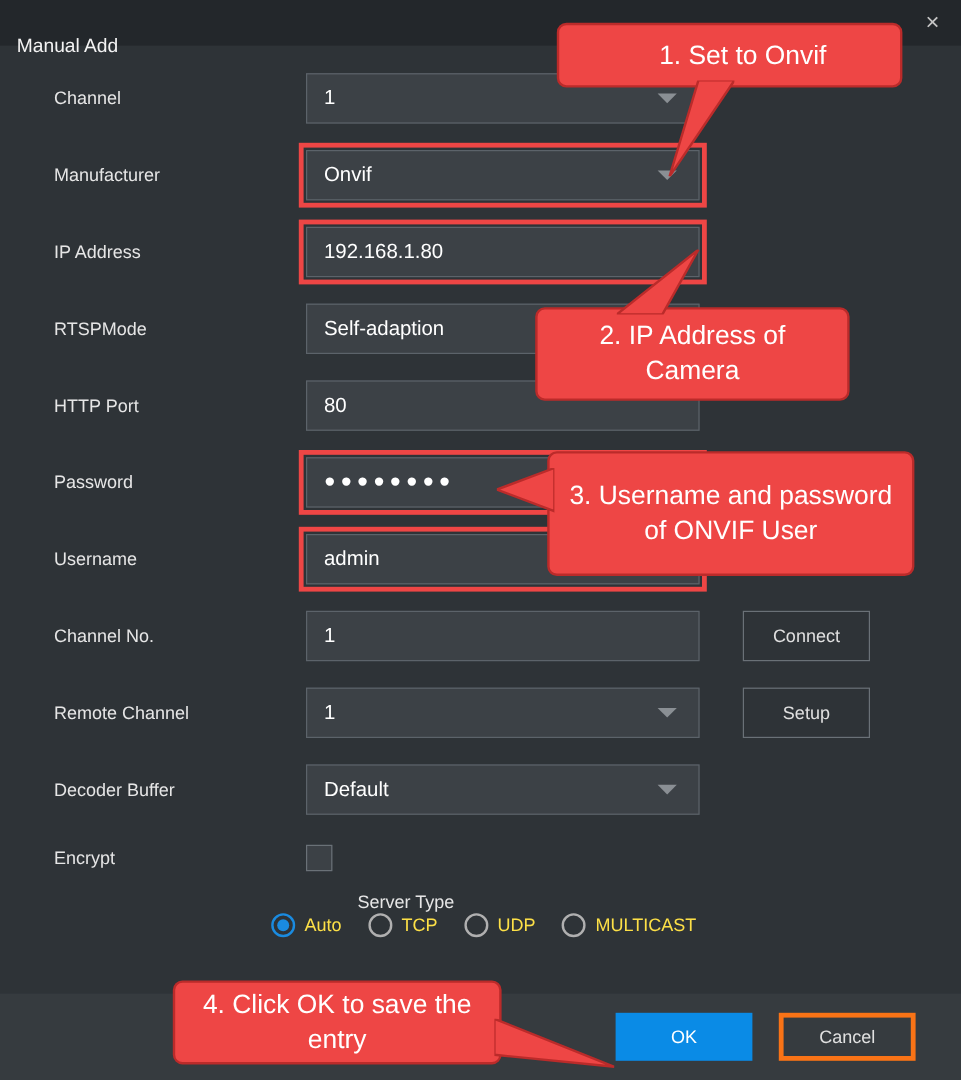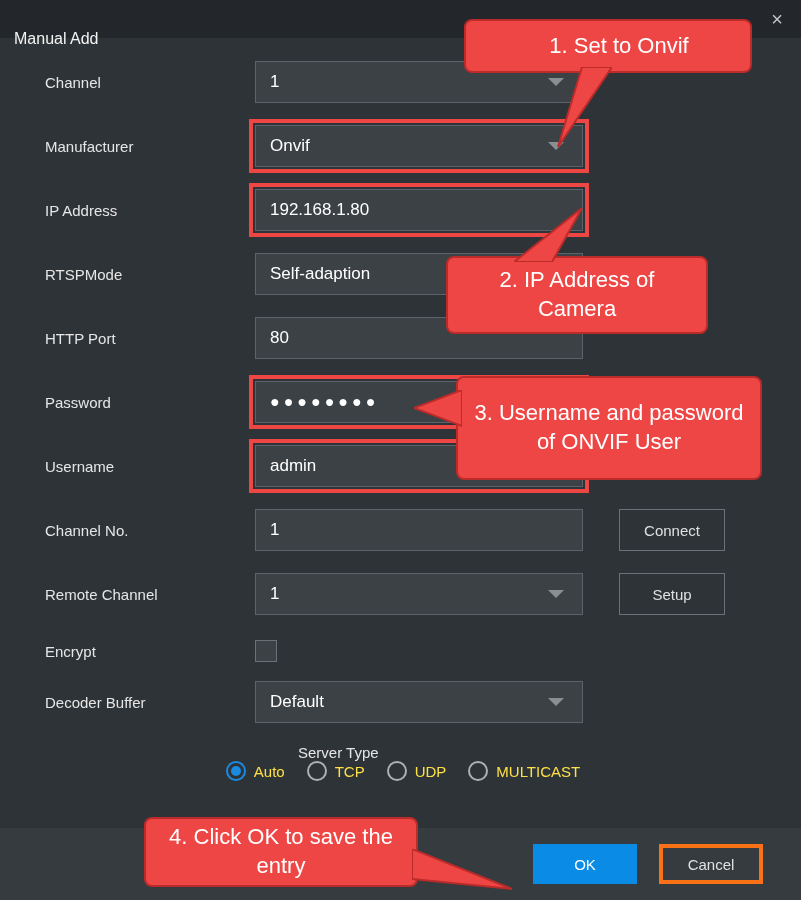--- a/index.html
+++ b/index.html
@@ -126,21 +126,21 @@
       bottom: 0;
       height: 72px;
       background: #363b3f;
       display: flex;
       align-items: center;
       justify-content: flex-end;
       padding-right: 38px;
       gap: 22px;
     }
     .btn {
-      width: 104px;
+      width: 114px;
       height: 40px;
       font-size: 15px;
       border: none;
       cursor: pointer;
     }
     .btn-ok {
       background: #0a8be6;
       color: #fff;
     }
     .btn-cancel {
@@ -262,33 +262,33 @@
     <div class="label">Remote Channel</div>
     <div class="field-wrap">
       <div class="select-box">
         <span>1</span>
         <span class="select-caret"></span>
       </div>
     </div>
     <button class="side-btn">Setup</button>
   </div>
 
+  <div class="row">
+    <div class="label">Decoder Buffer</div>
+    <div class="field-wrap">
+      <div class="select-box">
+        <span>Default</span>
+        <span class="select-caret"></span>
+      </div>
+    </div>
+  </div>
+
   <div class="row" style="height:30px; margin-bottom:14px;">
     <div class="label">Encrypt</div>
     <div class="checkbox"></div>
-  </div>
-
-  <div class="row">
-    <div class="label">Decoder Buffer</div>
-    <div class="field-wrap">
-      <div class="select-box">
-        <span>Default</span>
-        <span class="select-caret"></span>
-      </div>
-    </div>
   </div>
 
   <div class="row row-server">
     <div class="label">Server Type</div>
     <div class="radios">
       <div class="radio-item">
         <span class="radio-circle selected"></span>
         <span class="radio-label">Auto</span>
       </div>
       <div class="radio-item">

